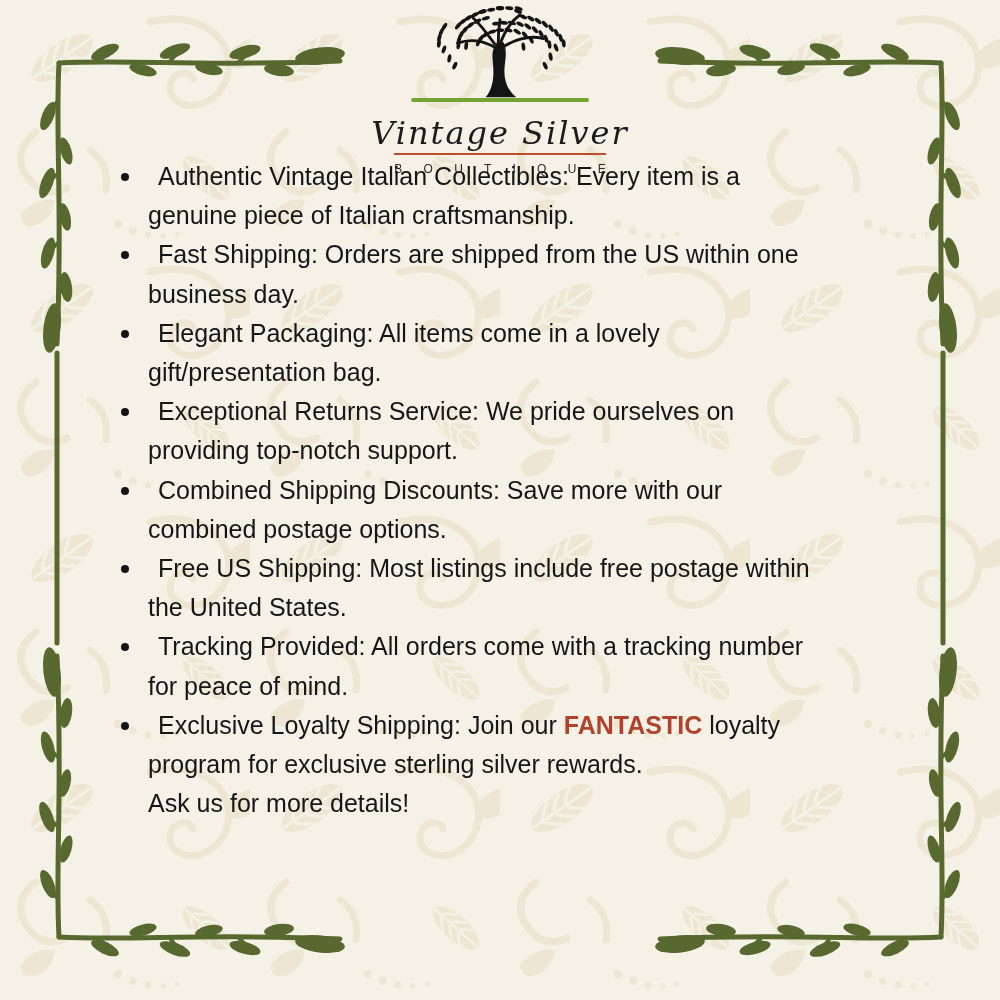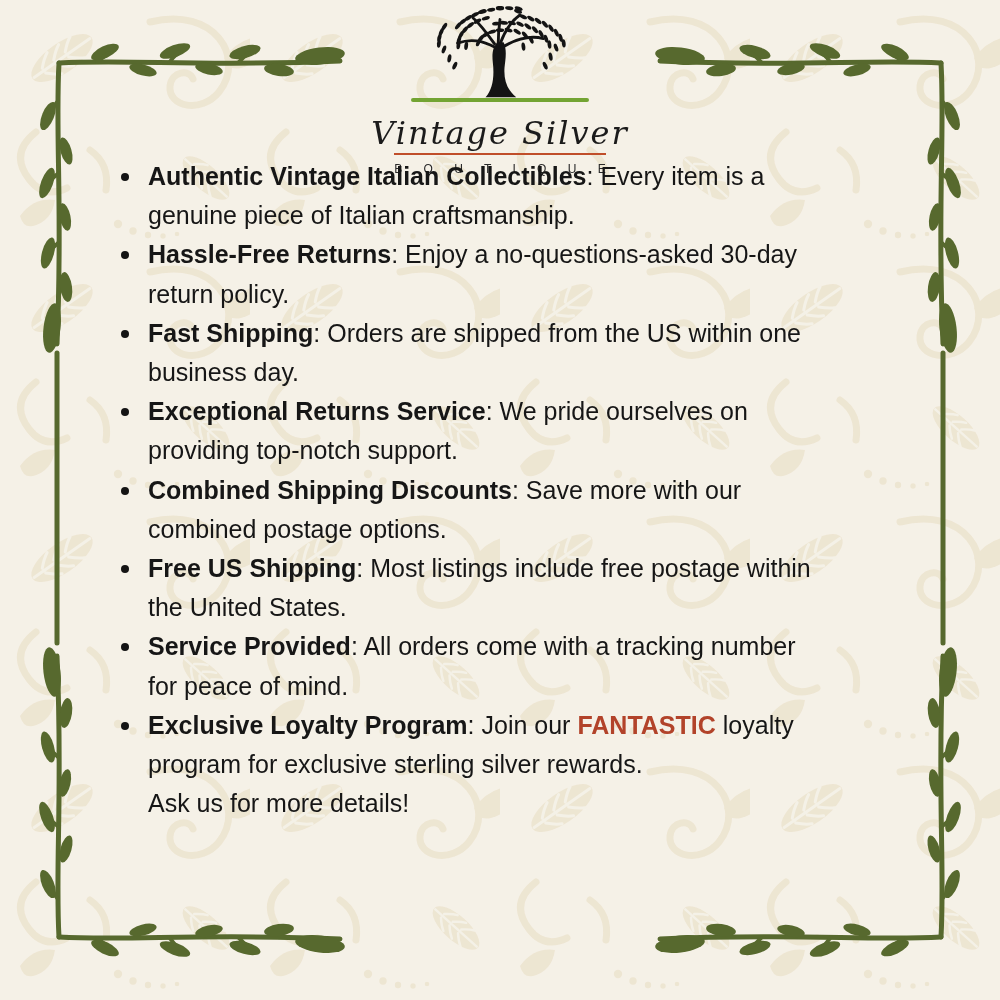--- a/index.html
+++ b/index.html
@@ -28,21 +28,21 @@
   .leaves ellipse{fill:#141414;}
   .gline{width:178px;height:4px;border-radius:2px;background:var(--logo_green_line,#73a433);margin-top:-2px;}
   .script{font-family:"DejaVu Serif",serif;font-style:italic;font-size:32px;letter-spacing:2px;margin-top:12px;color:#1b1b1b;}
   .rline{width:212px;height:2px;background:var(--logo_red_line,#c04e2a);margin-top:1px;}
   .sub{font-size:12px;letter-spacing:9px;padding-left:9px;margin-top:7px;color:#2a2a2a;font-weight:500;}
   
   .benefits{position:absolute;left:118px;top:157px;width:796px;margin:0;padding:0;list-style:none;
     font-size:25px;line-height:39.2px;}
   .benefits li{position:relative;padding-left:30px;white-space:pre-wrap;}
   .benefits li::before{content:"";position:absolute;left:3px;top:16px;width:8px;height:8px;border-radius:50%;background:#141414;}
-  .bt{font-weight:700;}
+  .bt{font-weight:400;margin-left:10px;}
   .hl{font-weight:700;color:var(--highlight_red,#b2432a);text-decoration-thickness:3px;text-underline-offset:5px;}
 </style>
 </head>
 <body>
 
 <div class="canvas">
 
   <svg class="bg" viewBox="0 0 1000 1000">
     <defs>
       <g id="pleaf">
@@ -173,29 +173,29 @@
     </svg>
     <div class="gline"></div>
     <div class="script">Vintage Silver</div>
     <div class="rline"></div>
     <div class="sub">B O U T I Q U E</div>
   </div>
 
   <ul class="benefits">
       <li><span class="bt">Authentic Vintage Italian Collectibles</span><span class="sep">: </span><span class="body">Every item is a
 genuine piece of Italian craftsmanship.</span></li>
-      <li><span class="bt">Hassle-Free Returns</span><span class="sep">: </span><span class="body">Enjoy a no-questions-asked 30-day
-return policy.</span></li>
       <li><span class="bt">Fast Shipping</span><span class="sep">: </span><span class="body">Orders are shipped from the US within one
 business day.</span></li>
+      <li><span class="bt">Elegant Packaging:</span><span class="sep"> </span><span class="body">All items come in a lovely
+gift/presentation bag.</span></li>
       <li><span class="bt">Exceptional Returns Service</span><span class="sep">: </span><span class="body">We pride ourselves on
 providing top-notch support.</span></li>
       <li><span class="bt">Combined Shipping Discounts</span><span class="sep">: </span><span class="body">Save more with our
 combined postage options.</span></li>
       <li><span class="bt">Free US Shipping</span><span class="sep">: </span><span class="body">Most listings include free postage within
 the United States.</span></li>
-      <li><span class="bt">Service Provided</span><span class="sep">: </span><span class="body">All orders come with a tracking number
+      <li><span class="bt">Tracking Provided</span><span class="sep">: </span><span class="body">All orders come with a tracking number
 for peace of mind.</span></li>
-      <li><span class="bt">Exclusive Loyalty Program</span><span class="sep">: </span><span class="body">Join our <span class="hl">FANTASTIC </span>loyalty
+      <li><span class="bt">Exclusive Loyalty Shipping</span><span class="sep">: </span><span class="body">Join our <span class="hl">FANTASTIC </span>loyalty
 program for exclusive sterling silver rewards.
 Ask us for more details!</span></li>
     </ul>
 </div>
 
 </body></html>

